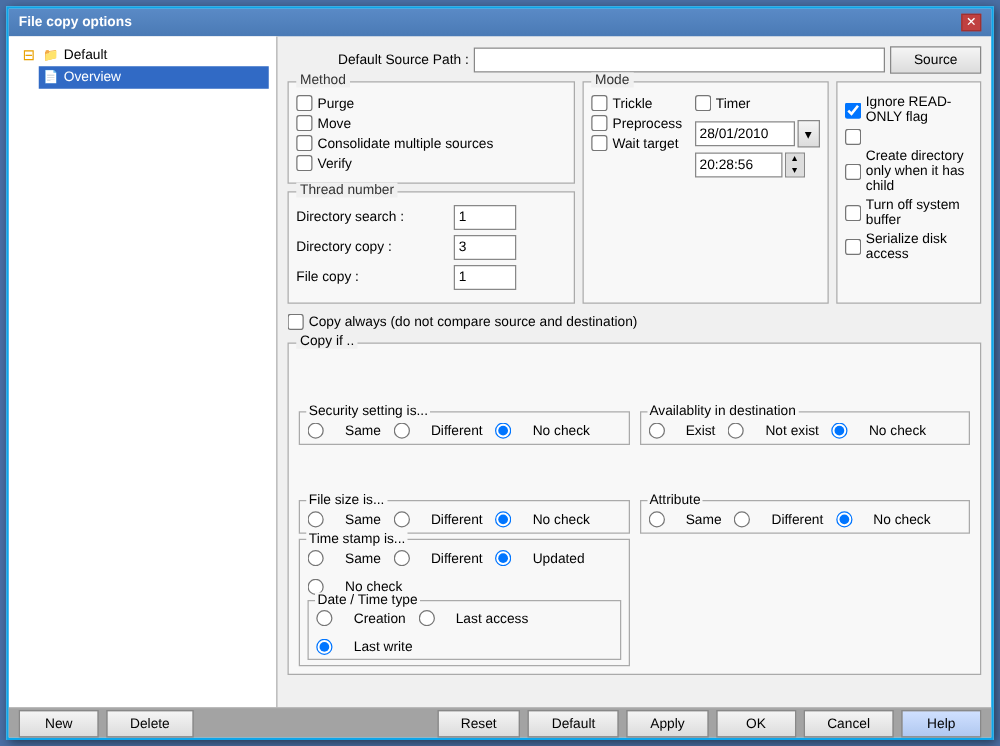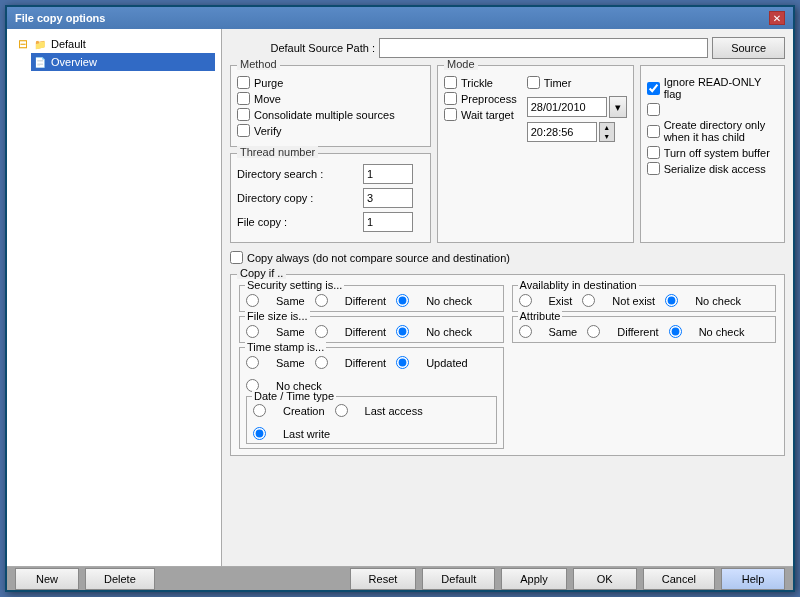--- a/index.html
+++ b/index.html
@@ -11,21 +11,21 @@
       justify-content: center;
       align-items: center;
       width: 800px;
       height: 597px;
       overflow: hidden;
     }
     .dialog {
       width: 790px;
       height: 587px;
       background: #f0f0f0;
-      border: 2px solid #0c4a6e;
+      border: 2px solid #0ea5e9;
       box-shadow: 2px 2px 8px rgba(0,0,0,0.5);
       display: flex;
       flex-direction: column;
     }
     .title-bar {
       background: linear-gradient(to bottom, #5a8ac6, #4a7ab5);
       color: white;
       padding: 4px 8px;
       display: flex;
       justify-content: space-between;
@@ -138,21 +138,21 @@
     .section-title {
       position: absolute;
       top: -8px;
       left: 6px;
       background: #f0f0f0;
       padding: 0 3px;
       font-size: 11px;
       color: #333;
     }
     .method-box {
-      width: 201px;
+      width: 230px;
       padding-top: 10px;
     }
     .mode-box {
       flex: 1;
       padding-top: 10px;
     }
     .checkbox-row {
       display: flex;
       align-items: center;
       gap: 4px;
@@ -231,20 +231,21 @@
     }
     .copy-if-col {
       flex: 1;
     }
     .sub-section {
       border: 1px solid #aaa;
       padding: 4px 6px 4px 6px;
       position: relative;
       margin-bottom: 4px;
       background: #f8f8f8;
+      margin-top: 44px;
     }
     .sub-section-title {
       position: absolute;
       top: -7px;
       left: 5px;
       background: #f8f8f8;
       padding: 0 2px;
       font-size: 11px;
     }
     .radio-group-row {

